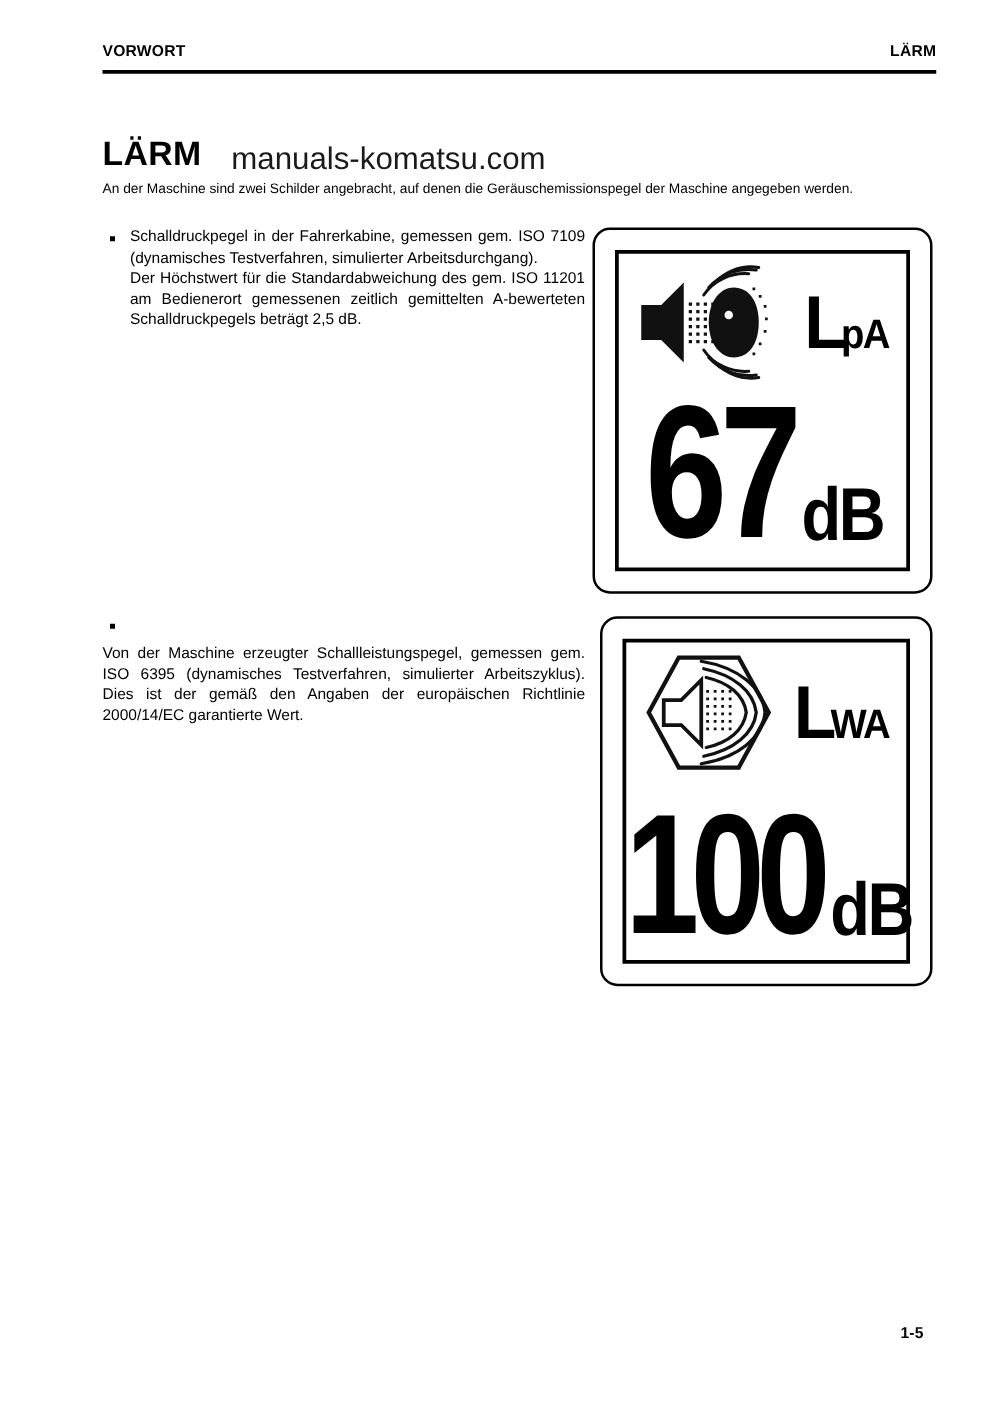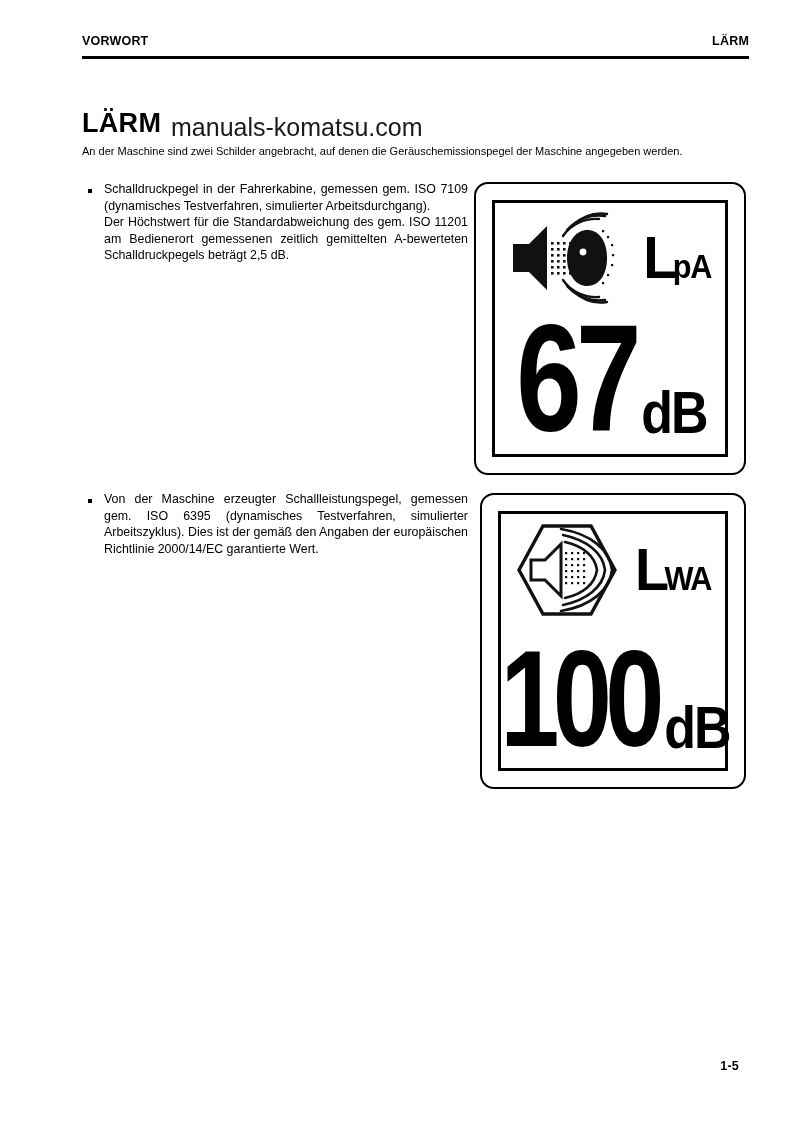--- a/index.html
+++ b/index.html
@@ -61,21 +61,21 @@
     position: absolute;
     left: 0;
     top: 0;
     font-size: 27px;
     font-weight: bold;
     line-height: 30px;
     letter-spacing: 0.3px;
   }
   .watermark {
     position: absolute;
-    left: 89px;
+    left: 103px;
     top: 4px;
     font-size: 25px;
     font-weight: normal;
     line-height: 30px;
     color: #1a1a1a;
     white-space: nowrap;
   }
 
   
   .intro {
@@ -88,21 +88,21 @@
     text-align: justify;
     text-justify: inter-word;
   }
 
   .bullet-block {
     position: absolute;
     display: flex;
     align-items: flex-start;
   }
   .bullet-1 { left: 72px; top: 181px; width: 386px; }
-  .bullet-2 { left: 72px; top: 491px; width: 386px; }
+  .bullet-2 { left: 72px; top: 491px; width: 386px; flex-direction: column; }
 
   .bullet-mark {
     width: 22px;
     flex: 0 0 22px;
     font-size: 12px;
     line-height: 16.6px;
     padding-top: 1px;
   }
   .bullet-mark i {
     display: inline-block;

